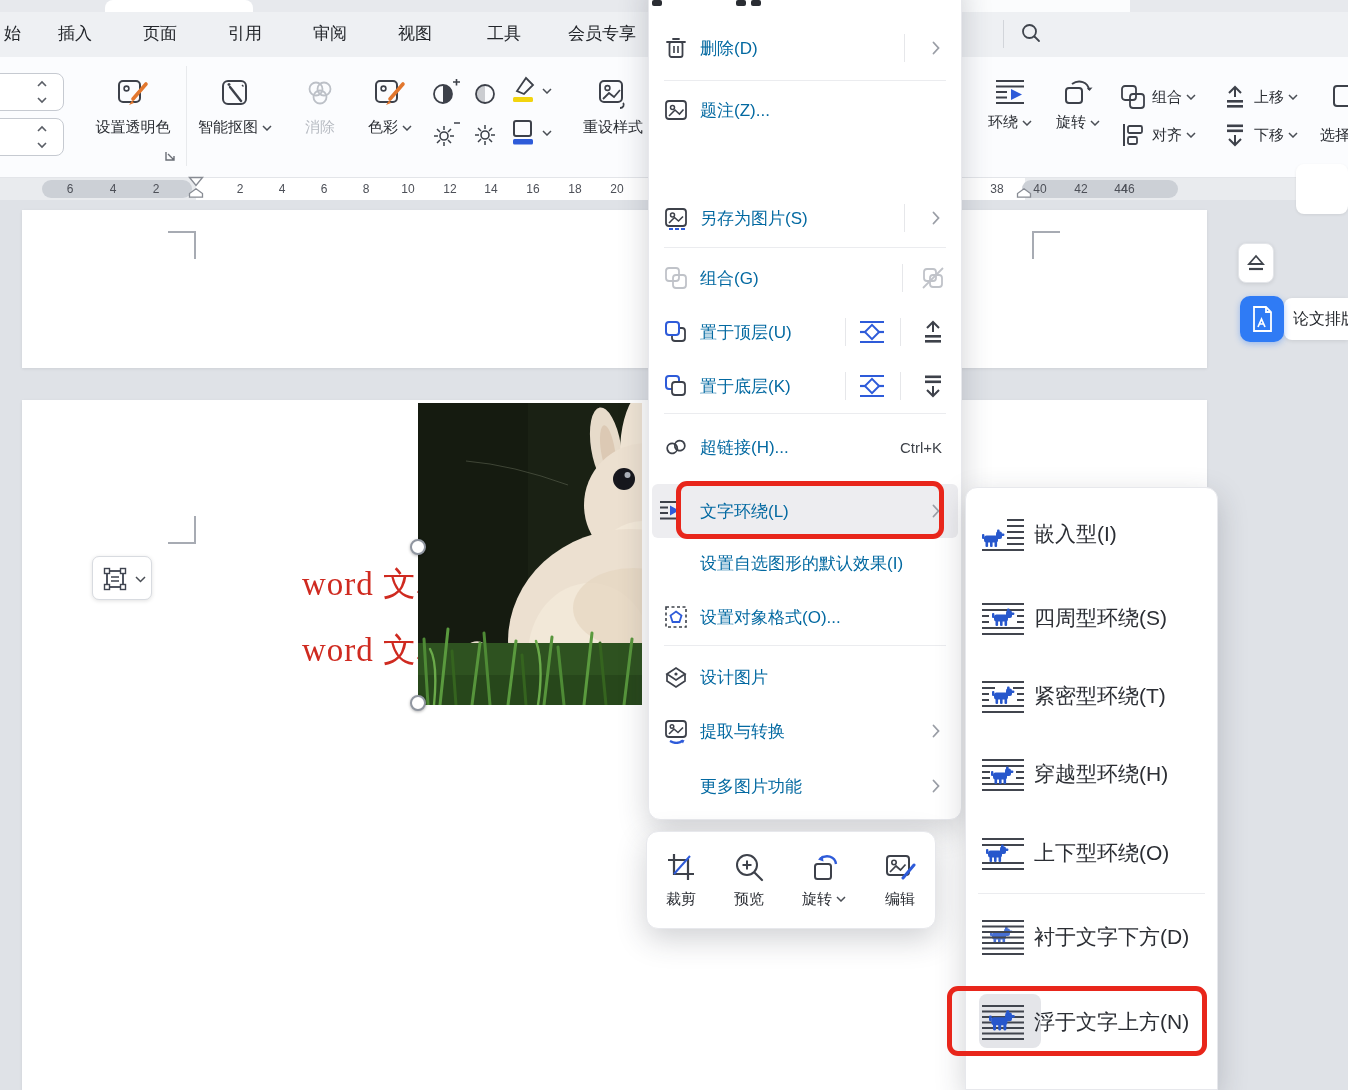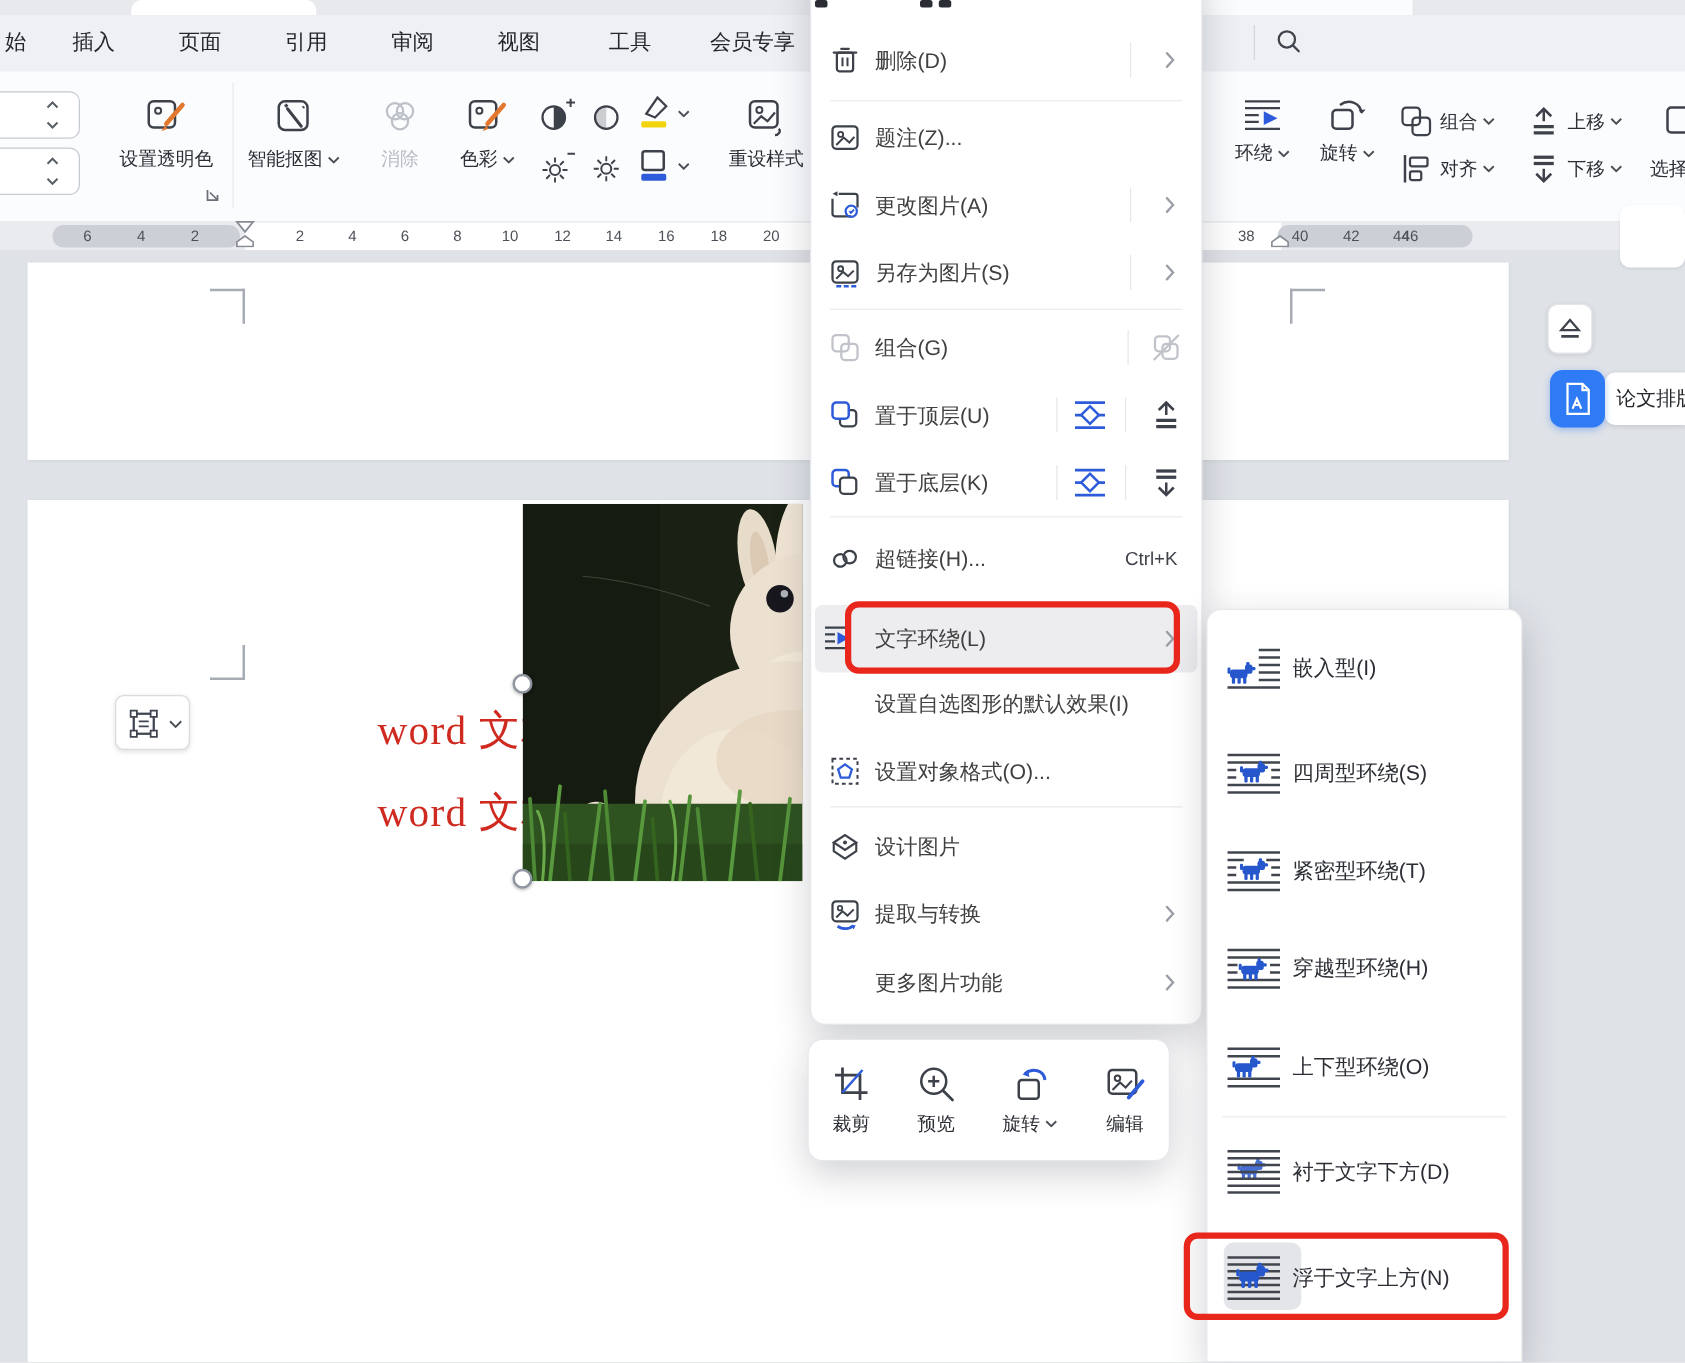--- a/index.html
+++ b/index.html
@@ -9,28 +9,28 @@
   .abs{position:absolute}
   .tab{position:absolute;top:22px;font-size:17px;color:#23262b;white-space:nowrap;cursor:default}
   .lbl15{font-size:15px;color:#2b2e34;white-space:nowrap;display:flex;align-items:center;gap:4px}
   .dis{color:#b7bbc2}
   .rnum{position:absolute;top:182px;font-size:12px;color:#4d5058;transform:translateX(-50%)}
   .btn-v{position:absolute;display:flex;flex-direction:column;align-items:center}
   
   .panel{position:absolute;background:#fff;border:1px solid #e7e8ec;box-shadow:0 10px 30px rgba(40,44,60,.22);border-radius:12px}
   .mrow{position:absolute;left:652px;width:306px;height:54px;display:flex;align-items:center;z-index:11;cursor:default}
   .mico{flex:0 0 48px;display:flex;justify-content:center}
-  .mlbl{font-size:17px;color:#404040;white-space:nowrap}
+  .mlbl{font-size:17px;color:#0369a1;white-space:nowrap}
   .mdivider{position:absolute;top:13px;width:1px;height:28px;background:#e6e7ea}
   .marrow{position:absolute;right:18px;top:20px}
   .msep{position:absolute;left:664px;width:282px;height:1px;background:#ebecef;z-index:11}
   
   .wrow{position:absolute;left:972px;width:240px;height:64px;display:flex;align-items:center;z-index:13;cursor:default}
   .wico{flex:0 0 62px;display:flex;justify-content:center}
-  .wlbl{font-size:17px;color:#2b2e34;white-space:nowrap}
+  .wlbl{font-size:21px;color:#2b2e34;white-space:nowrap}
   .handle{position:absolute;width:16px;height:16px;border-radius:50%;background:#fff;border:2px solid #9096a0;box-shadow:0 1px 3px rgba(0,0,0,.3);z-index:5}
   .redbox{position:absolute;border:5px solid #e8261b;border-radius:11px;z-index:14;pointer-events:none}
   .cmark{position:absolute;background:#a7abb3;z-index:2}
 </style>
 </head>
 <body>
 
 <div id="screen">
 
   <div class="abs" style="left:0;top:0;width:1348px;height:12px;background:#e7e9ed"></div>
@@ -396,36 +396,20 @@
     <span class="mico">
         <svg width="26" height="26" viewBox="0 0 26 26">
           <rect x="3" y="4" width="20" height="18" rx="3" fill="none" stroke="#3d414a" stroke-width="1.8"></rect>
           <circle cx="9.5" cy="10.5" r="2" fill="none" stroke="#3d414a" stroke-width="1.5"></circle>
           <path d="M6 19l6-6 4.5 4 4-4.5" fill="none" stroke="#3d414a" stroke-width="1.6"></path>
         </svg>
       </span>
     <span class="mlbl">题注(Z)...</span>
   </div>
 
-  <div class="mrow" style="top:137px">
-    <span class="mico">
-        <svg width="26" height="26" viewBox="0 0 26 26">
-          <path d="M8 4h13a2 2 0 012 2v9" fill="none" stroke="#3d414a" stroke-width="1.8"></path>
-          <path d="M18 22H5a2 2 0 01-2-2V8" fill="none" stroke="#3d414a" stroke-width="1.8"></path>
-          <path d="M3 4l4-2v4z" fill="#3d414a"></path>
-          <circle cx="18" cy="18" r="4.5" fill="none" stroke="#2e5bd9" stroke-width="1.8"></circle>
-          <path d="M16.5 18l1.3 1.3 2.4-2.6" fill="none" stroke="#2e5bd9" stroke-width="1.6"></path>
-        </svg>
-      </span>
-    <span class="mlbl">更改图片(A)</span>
-    <span class="mdivider" style="left:252px"></span>
-    <svg class="marrow" width="8" height="14" viewBox="0 0 8 14">
-        <path d="M1.5 1.5l5 5.5-5 5.5" fill="none" stroke="#9a9ea6" stroke-width="1.8" stroke-linecap="round"></path>
-      </svg>
-  </div>
 
   <div class="mrow" style="top:191px">
     <span class="mico">
         <svg width="26" height="26" viewBox="0 0 26 26">
           <rect x="3" y="4" width="20" height="17" rx="3" fill="none" stroke="#3d414a" stroke-width="1.8"></rect>
           <circle cx="9.5" cy="10" r="2" fill="none" stroke="#3d414a" stroke-width="1.5"></circle>
           <path d="M6 18l5.5-5.5 4 3.5 4.5-4.5" fill="none" stroke="#3d414a" stroke-width="1.6"></path>
           <path d="M6 24h4M12 24h4M18 24h4" stroke="#2e5bd9" stroke-width="2"></path>
         </svg>
       </span>

